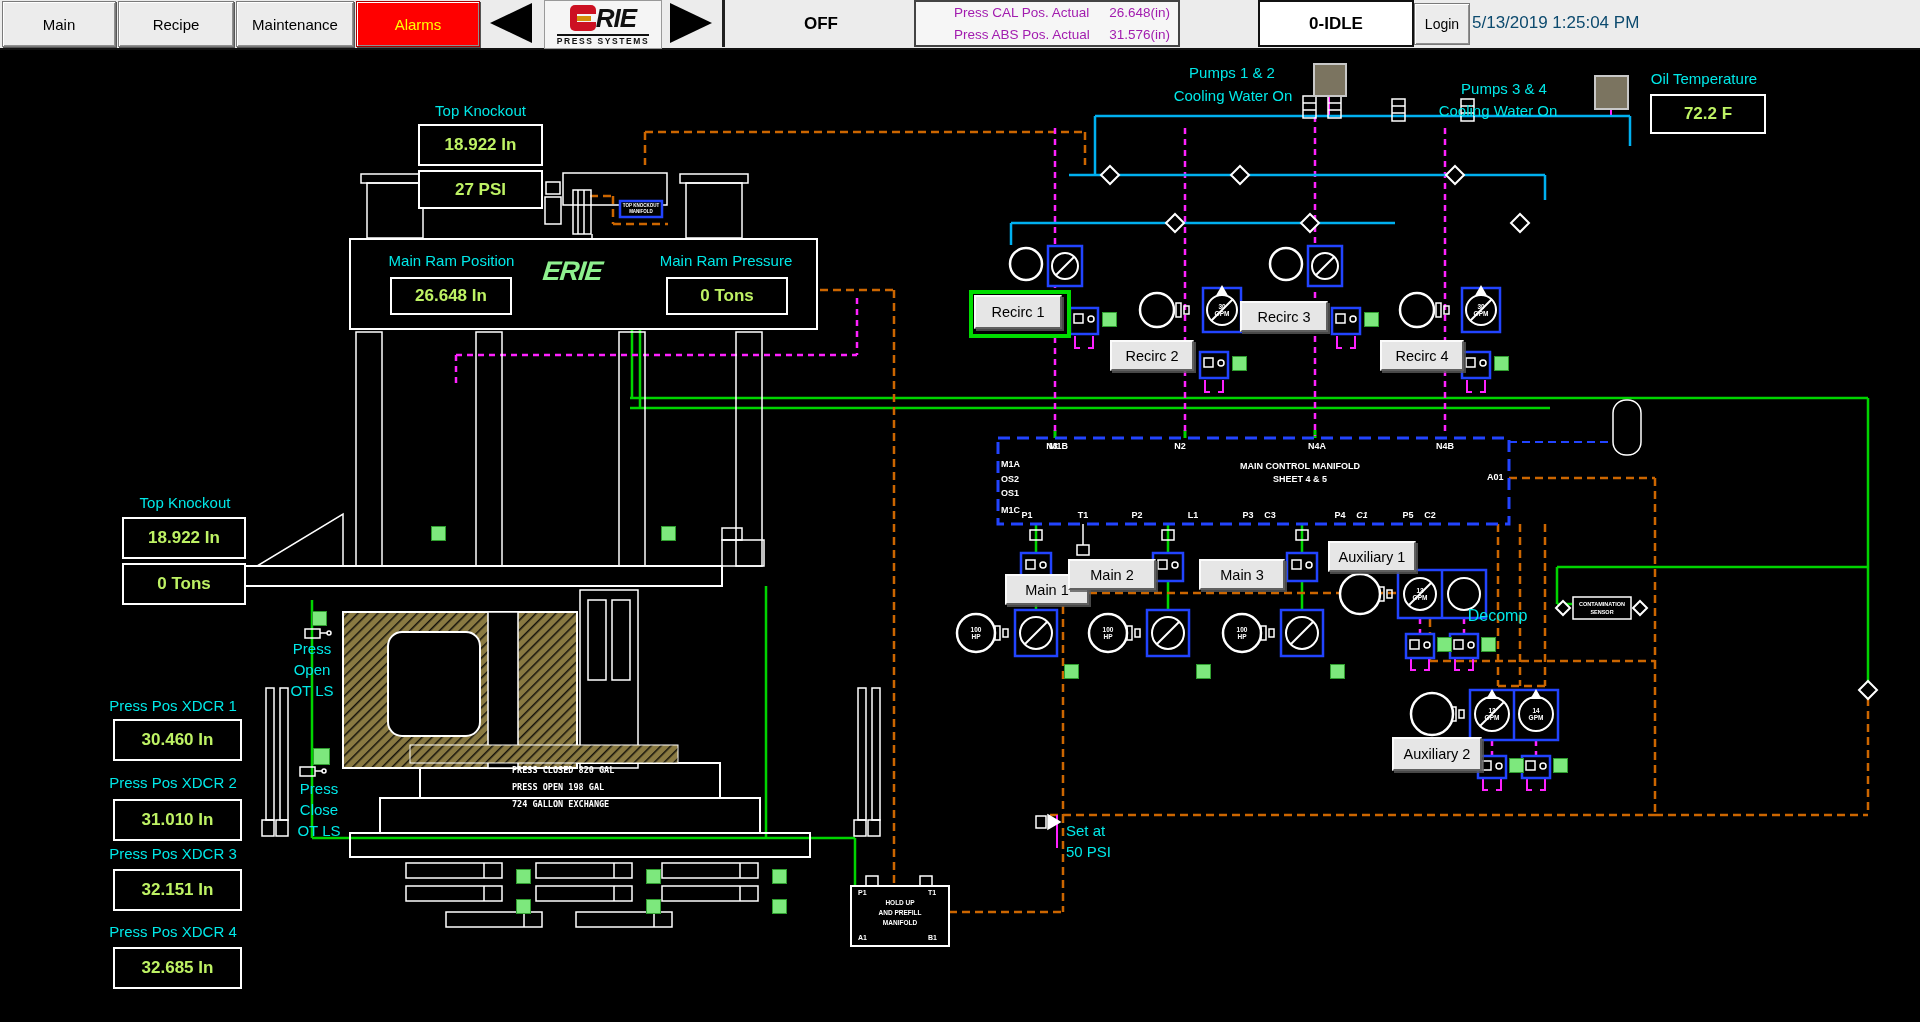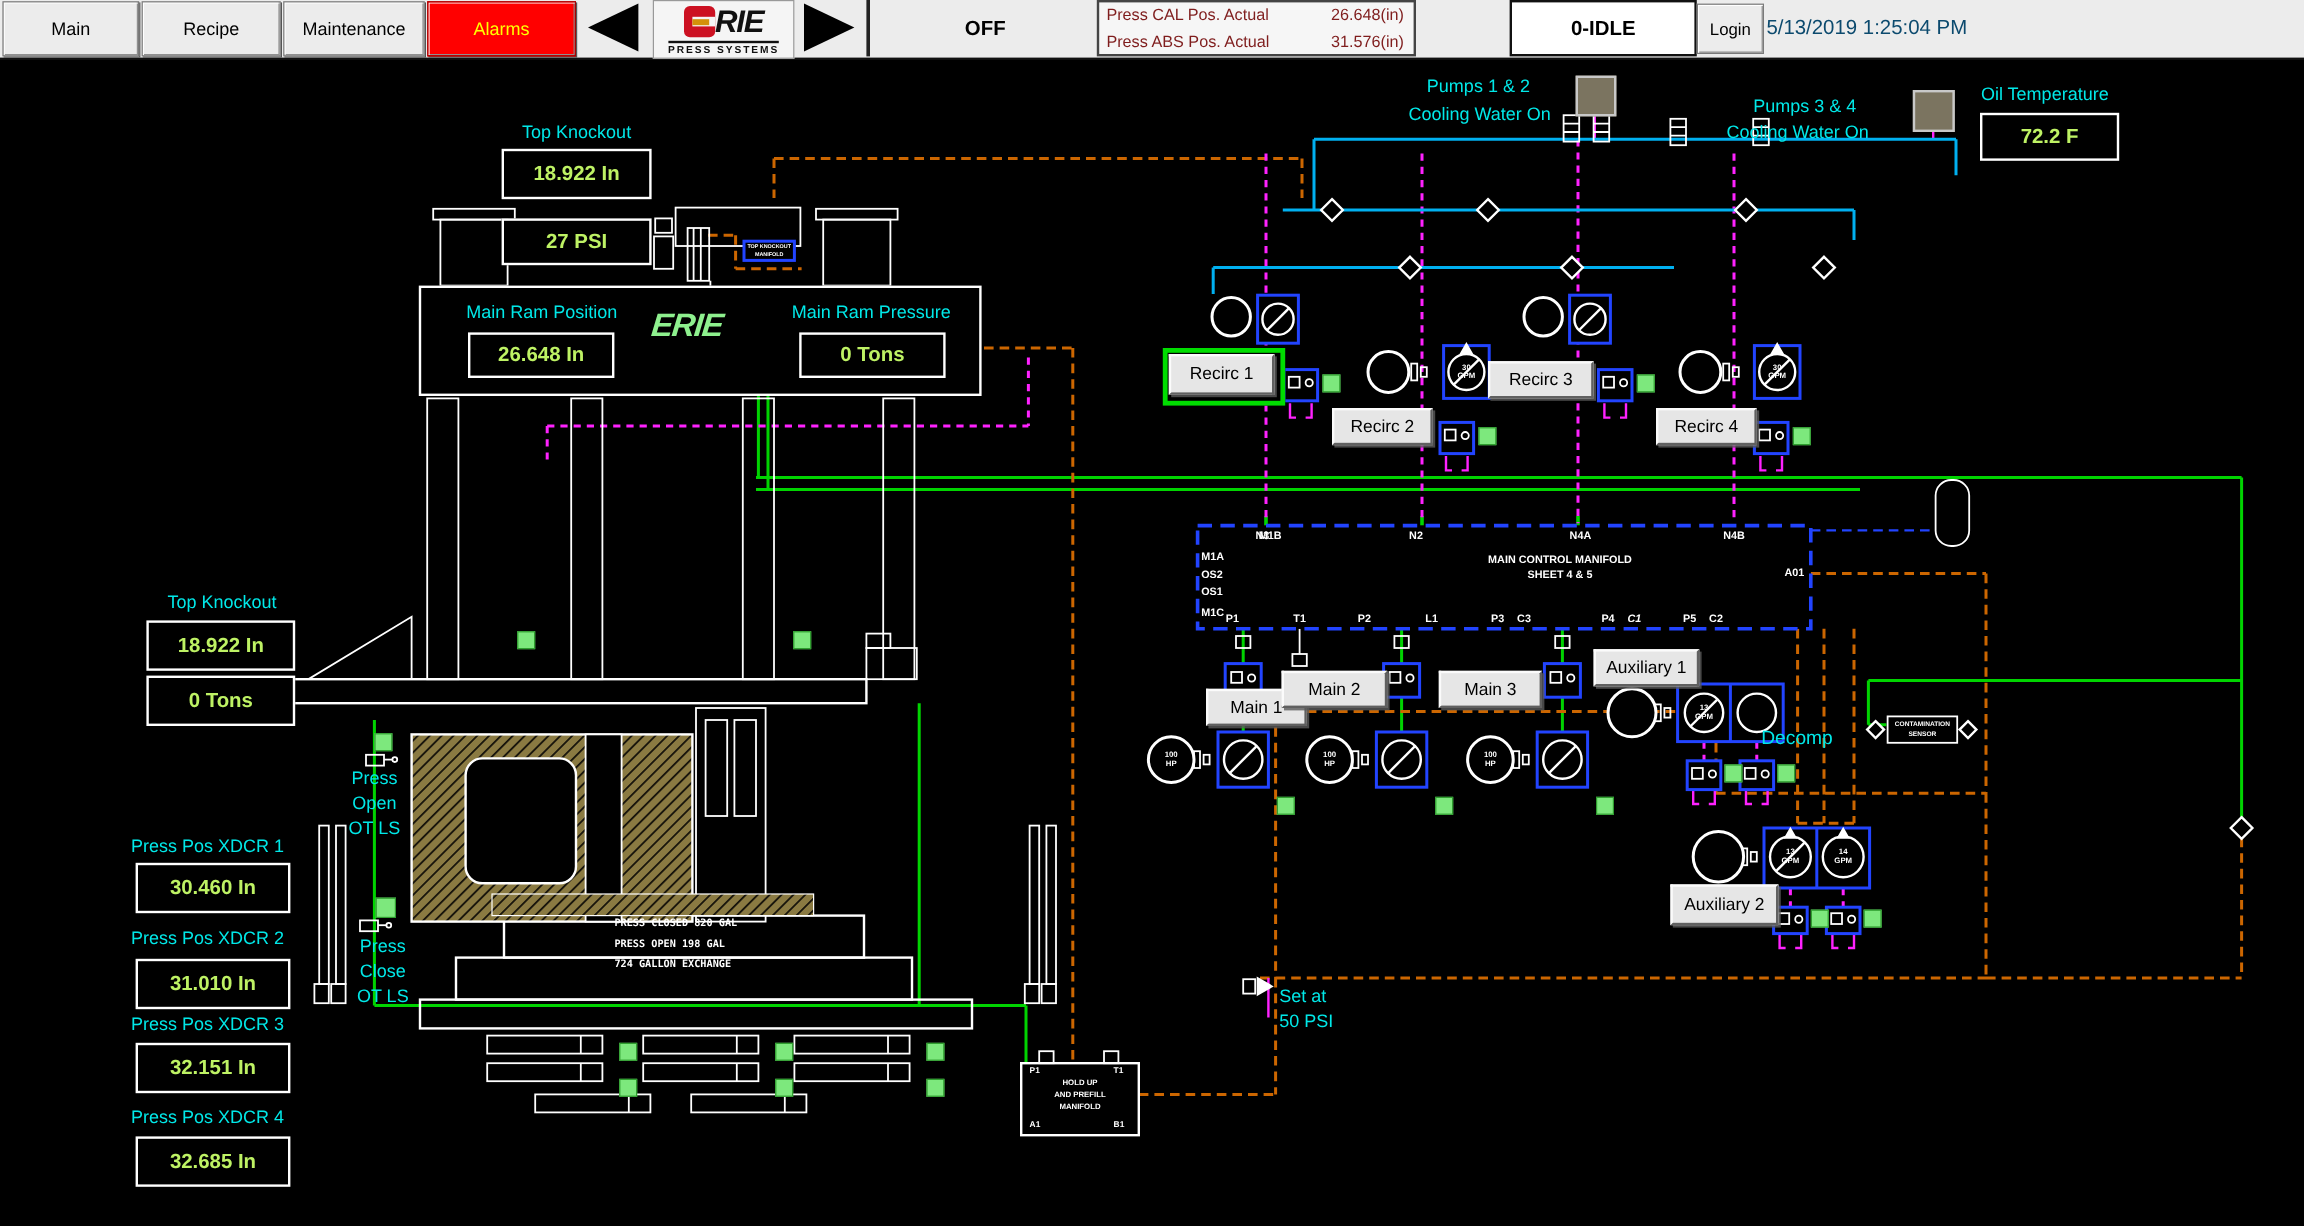--- a/index.html
+++ b/index.html
@@ -20,21 +20,21 @@
   .logo-row{display:flex;align-items:center;height:30px;}
   .logo-e{width:26px;height:26px;background:#cc1122;border-radius:5px;position:relative;}
   .logo-e:before{content:"";position:absolute;left:7px;top:9px;width:19px;height:8px;background:#f5f5f5;}
   .logo-e:after{content:"";position:absolute;left:7px;top:11px;width:14px;height:5px;background:#d4900a;}
   .logo-letters{font-size:26px;font-weight:900;font-style:italic;color:#111;letter-spacing:-1px;line-height:26px;}
   .logo-sub{font-size:8.5px;font-weight:bold;color:#111;letter-spacing:1.6px;border-top:2px solid #111;margin-top:1px;}
   .off-panel{position:absolute;top:0;height:47px;background:#ececec;border-left:3px solid #222;
              display:flex;align-items:center;justify-content:center;font-size:17px;font-weight:bold;color:#000;}
   .cal-panel{position:absolute;top:0;height:47px;background:#f6f6f6;border:2px solid #444;box-sizing:border-box;
              display:flex;flex-direction:column;justify-content:space-around;}
-  .cal-row{display:flex;justify-content:space-between;font-size:13.5px;color:#7f1d1d;padding:0 8px 0 6px;}
+  .cal-row{display:flex;justify-content:space-between;font-size:13.5px;color:#a21caf;padding:0 8px 0 6px;margin-left:32px;}
   .mode-box{position:absolute;top:0;height:47px;background:#fff;border:2px solid #111;box-sizing:border-box;
             display:flex;align-items:center;justify-content:center;font-size:17px;font-weight:bold;color:#000;}
   .login-btn{position:absolute;top:3px;height:40px;background:#ececec;border:1px solid #7a7a7a;
              box-shadow:inset 1px 1px 0 #fff, inset -1px -1px 0 #909090;display:flex;align-items:center;
              justify-content:center;font-size:14px;color:#000;}
   .datetime{position:absolute;top:13px;font-size:17px;color:#0c4a6e;}
   
   .canvas{position:absolute;left:0;top:0;width:1920px;height:1022px;}
   svg.diagram{position:absolute;left:0;top:0;z-index:1;}
   .abs{position:absolute;z-index:3;}
@@ -342,21 +342,21 @@
         <span>31.576(in)</span>
       </div>
     </div>
     <div class="mode-box" style="left:1258px;width:156px;">0-IDLE</div>
     <div class="login-btn" style="left:1414px;width:54px;">Login</div>
     <div class="datetime" style="left:1472px;">5/13/2019 1:25:04 PM</div>
   </div>
 
   <div class="abs cyan" style="left:398px;top:100px;width:165px;">Top Knockout</div>
   <div class="abs vbox" style="left:418px;top:124px;width:121px;height:38px;">18.922 In</div>
-  <div class="abs vbox" style="left:418px;top:182px;width:121px;height:35px;">27 PSI</div>
+  <div class="abs vbox" style="left:418px;top:170px;width:121px;height:35px;">27 PSI</div>
 
   <div class="ramframe" style="left:349px;top:238px;width:465px;height:88px;">
     <div class="abs cyan" style="left:18px;top:10px;width:165px;">Main Ram Position</div>
     <div class="abs vbox" style="left:39px;top:37px;width:118px;height:34px;">26.648 In</div>
     <div class="abs erie-green" style="left:192px;top:16px;font-size:27px;">ERIE</div>
     <div class="abs cyan" style="left:290px;top:10px;width:170px;">Main Ram Pressure</div>
     <div class="abs vbox" style="left:315px;top:37px;width:118px;height:34px;">0 Tons</div>
   </div>
 
   <div class="abs tiny" style="left:621px;top:203px;width:40px;font-size:4.5px;line-height:6px;">TOP KNOCKOUT

